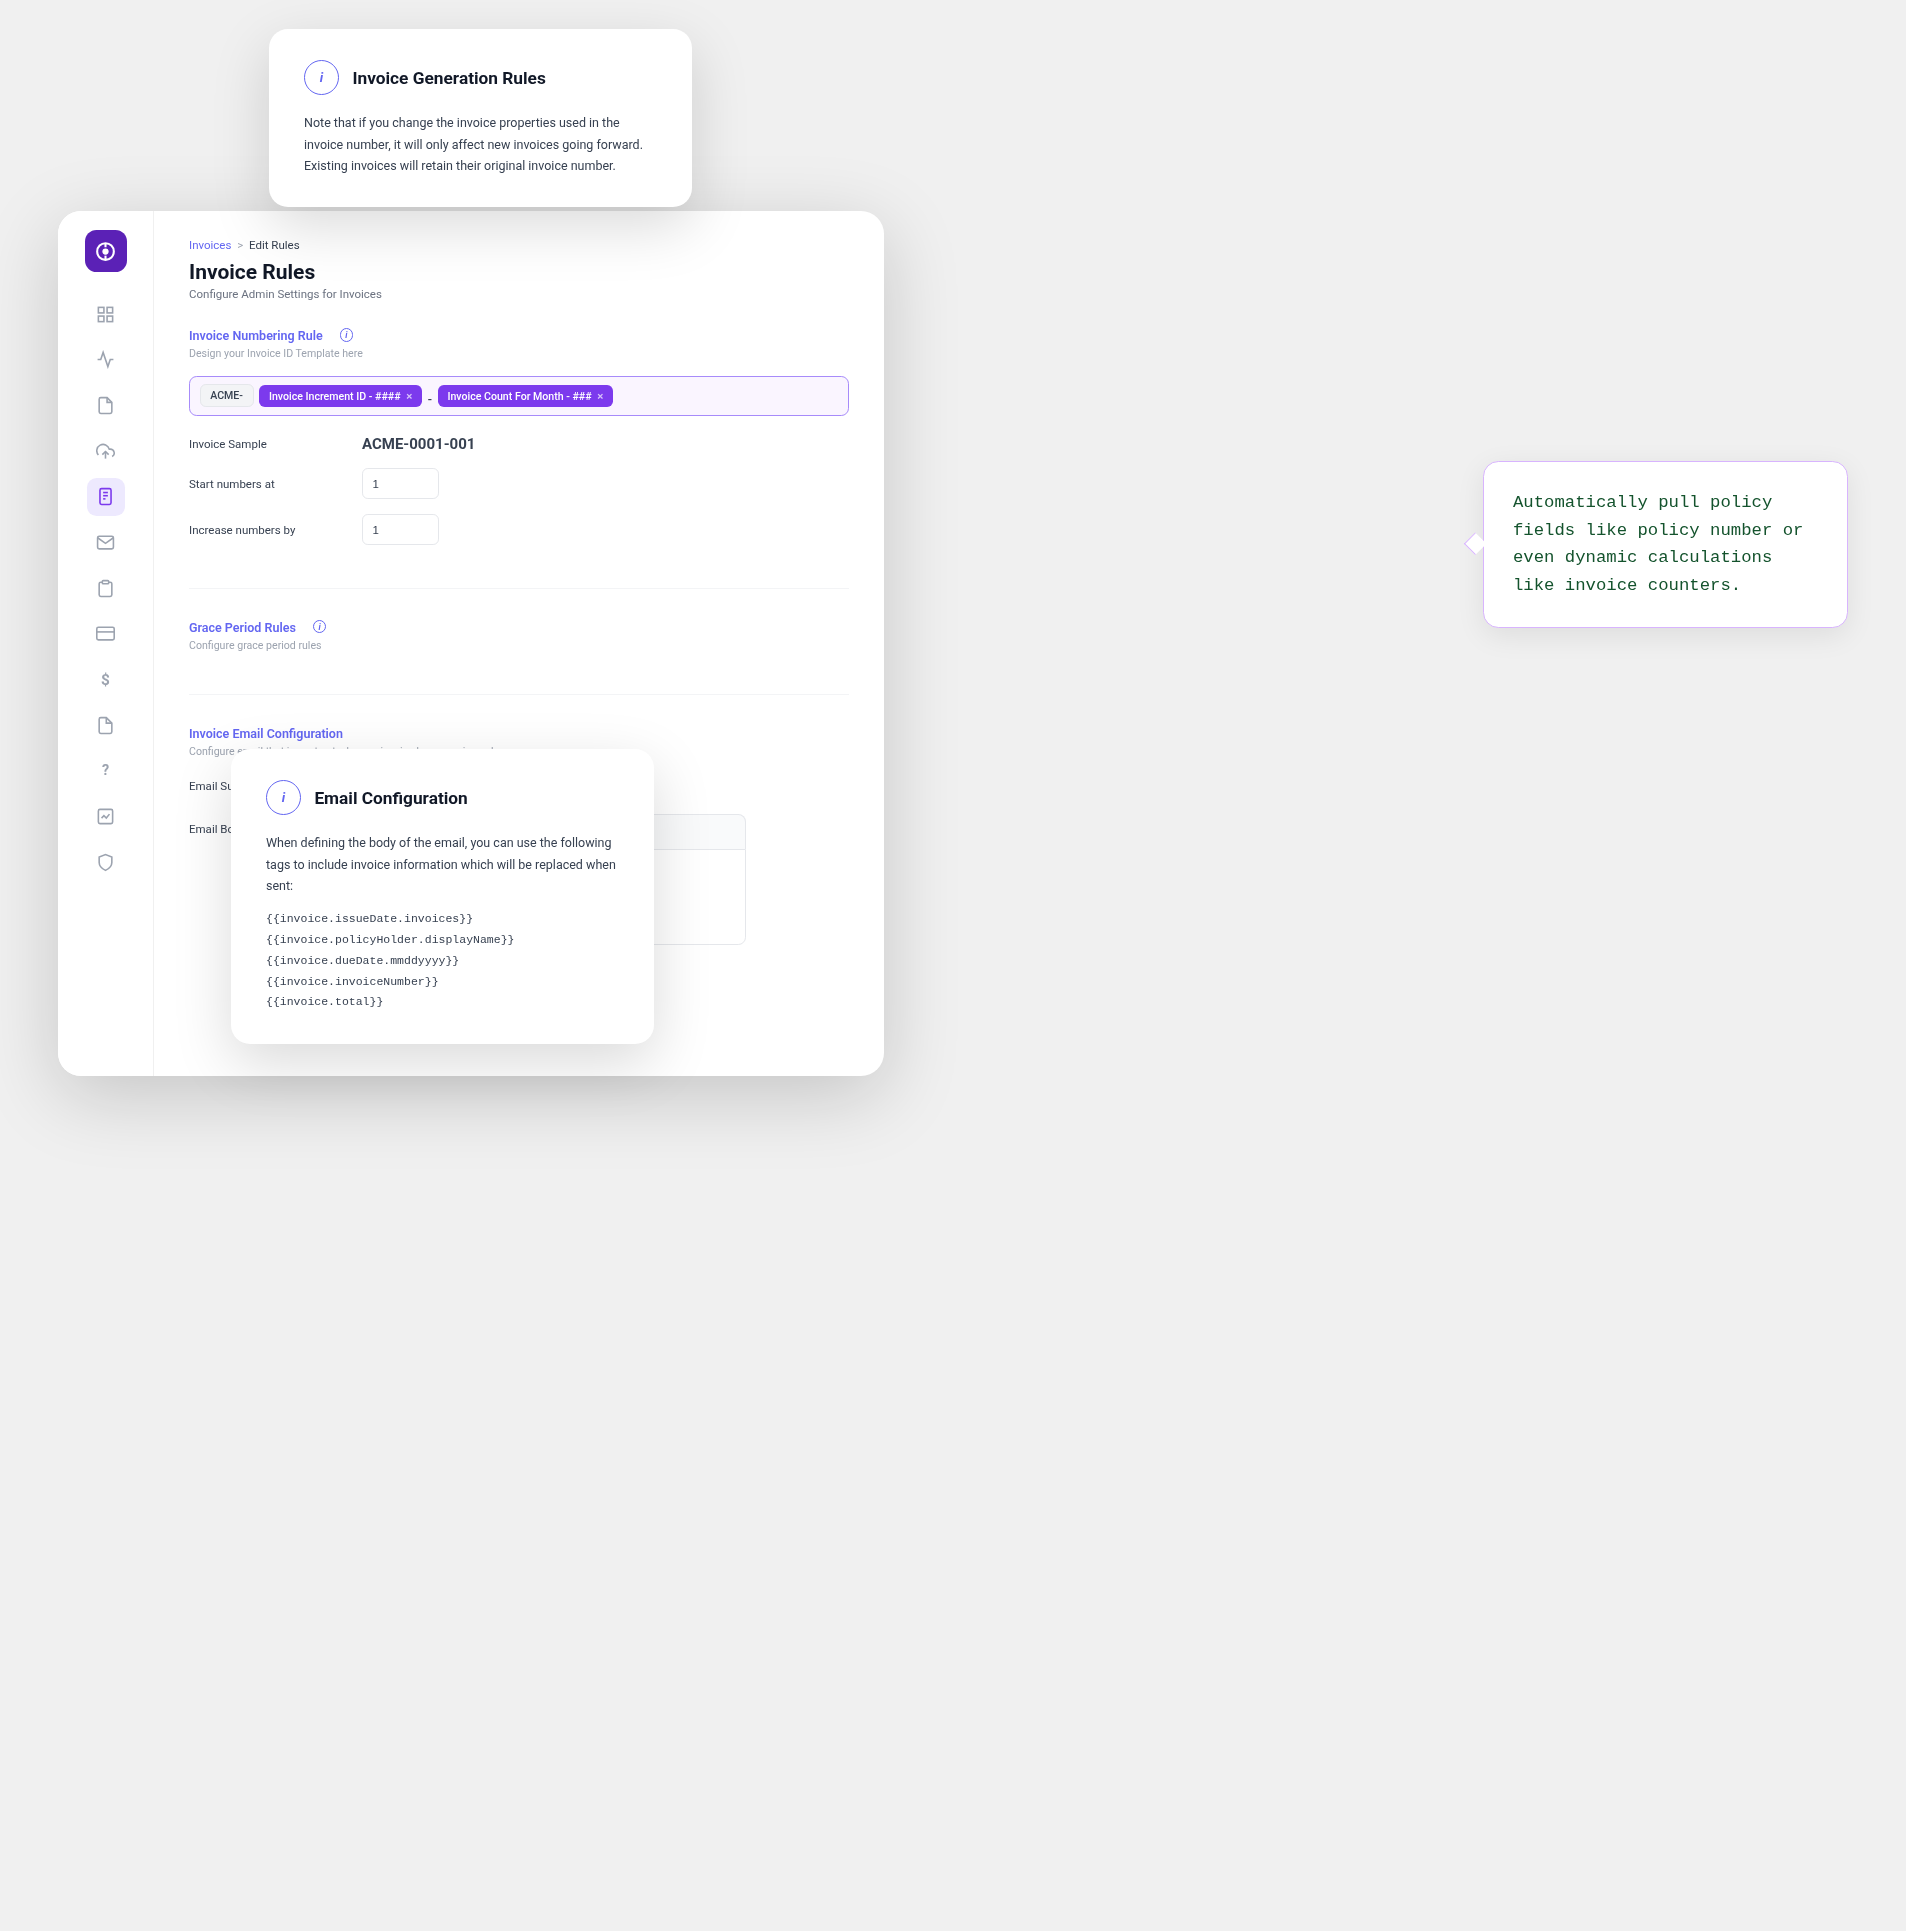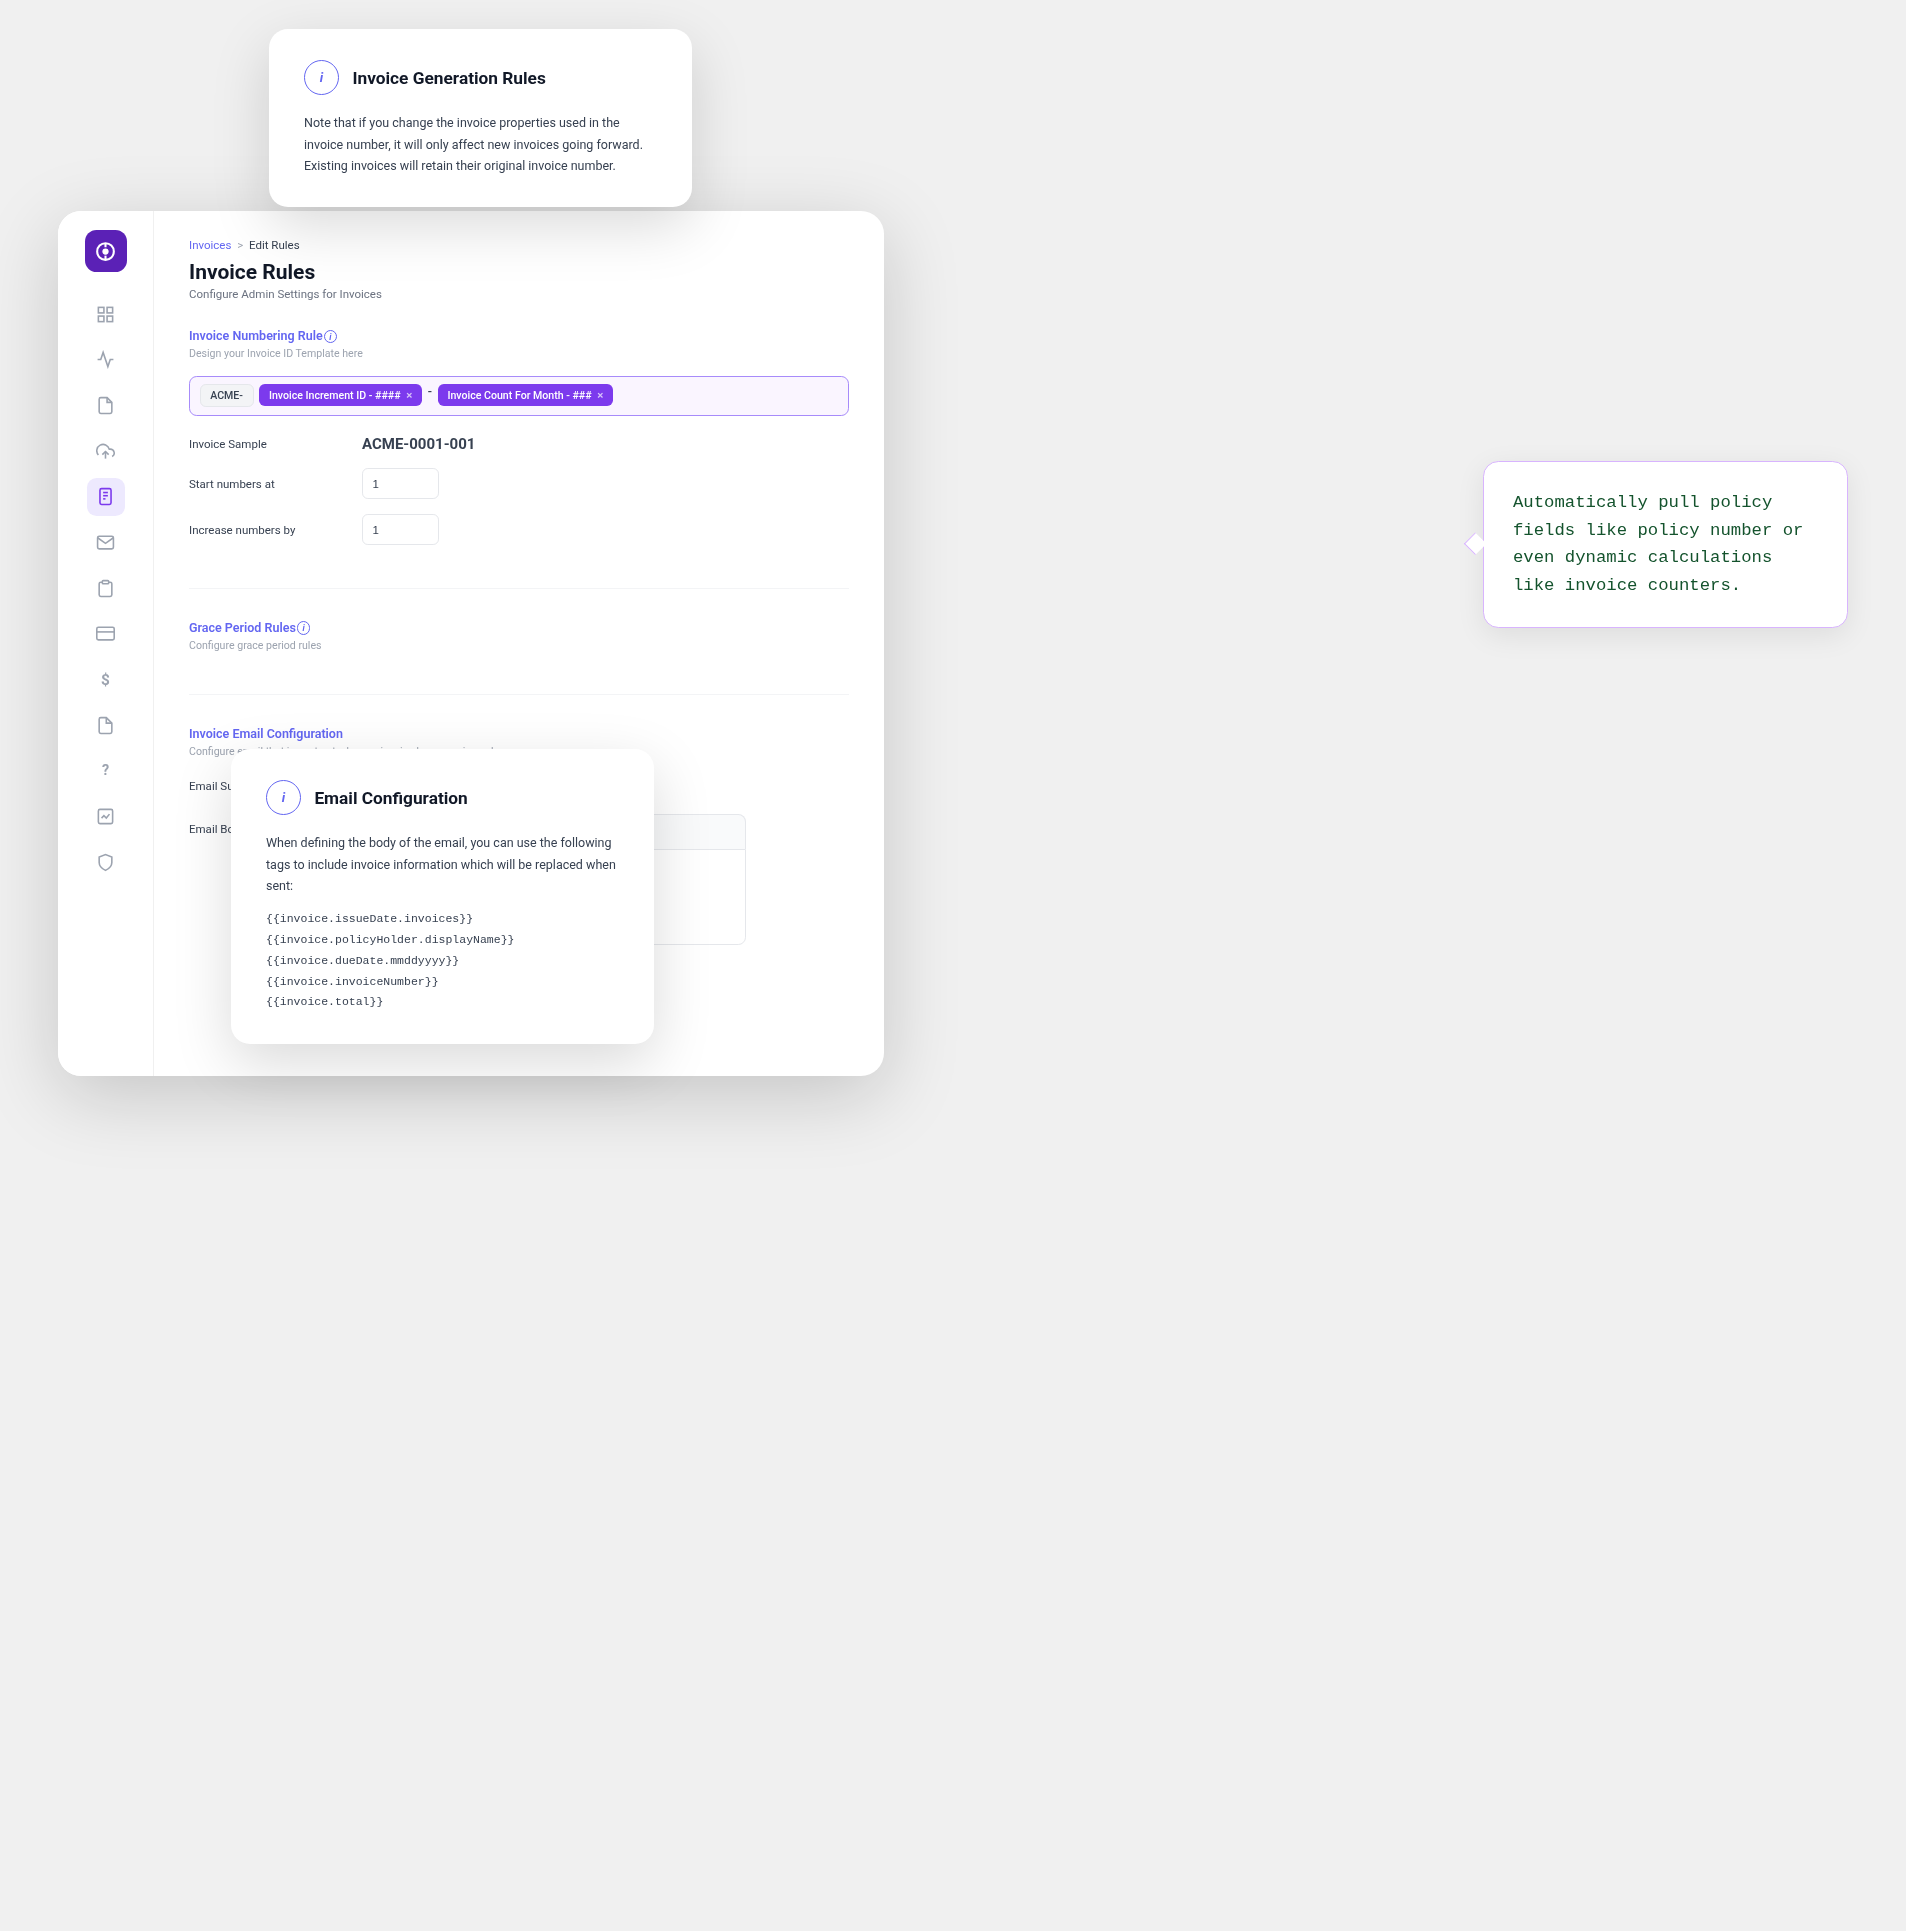--- a/index.html
+++ b/index.html
@@ -148,22 +148,22 @@
     .section:last-child {
       border-bottom: none;
     }
 
     .section-title {
       font-size: 12.5px;
       font-weight: 600;
       color: #6366f1;
       margin-bottom: 3.8px;
       display: flex;
-      align-items: flex-end;
-      gap: 1px;
+      align-items: flex-start;
+      gap: 17px;
     }
 
     .section-desc {
       font-size: 10.6px;
       color: #9ca3af;
       margin-bottom: 15.4px;
     }
 
     .info-icon {
       width: 13.4px;
@@ -175,21 +175,21 @@
       justify-content: center;
       font-size: 8.6px;
       color: #6366f1;
       font-style: italic;
       font-weight: bold;
     }
 
     
     .tags-row {
       display: flex;
-      align-items: flex-start;
+      align-items: flex-end;
       gap: 5.8px;
       flex-wrap: wrap;
       margin-bottom: 19px;
       border: 1.4px solid #a78bfa;
       border-radius: 7.7px;
       padding: 7.7px 9.6px;
       background: #faf5ff;
     }
 
     .tag {

